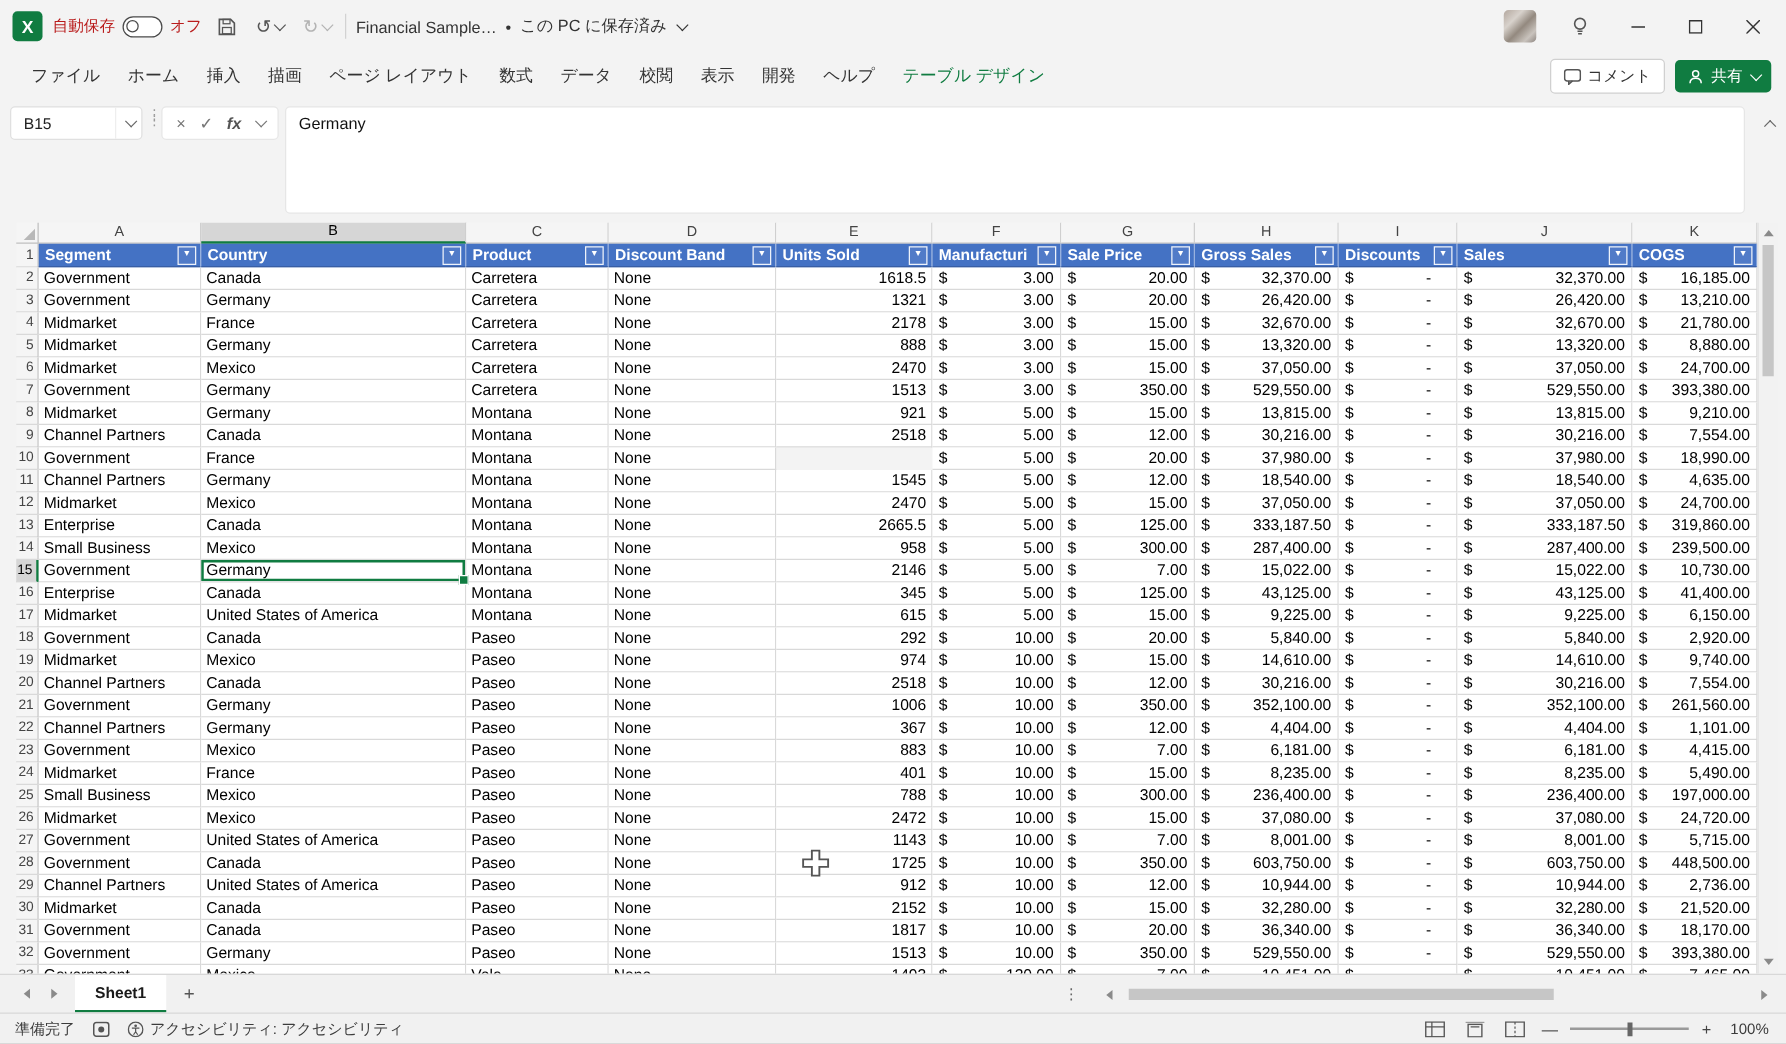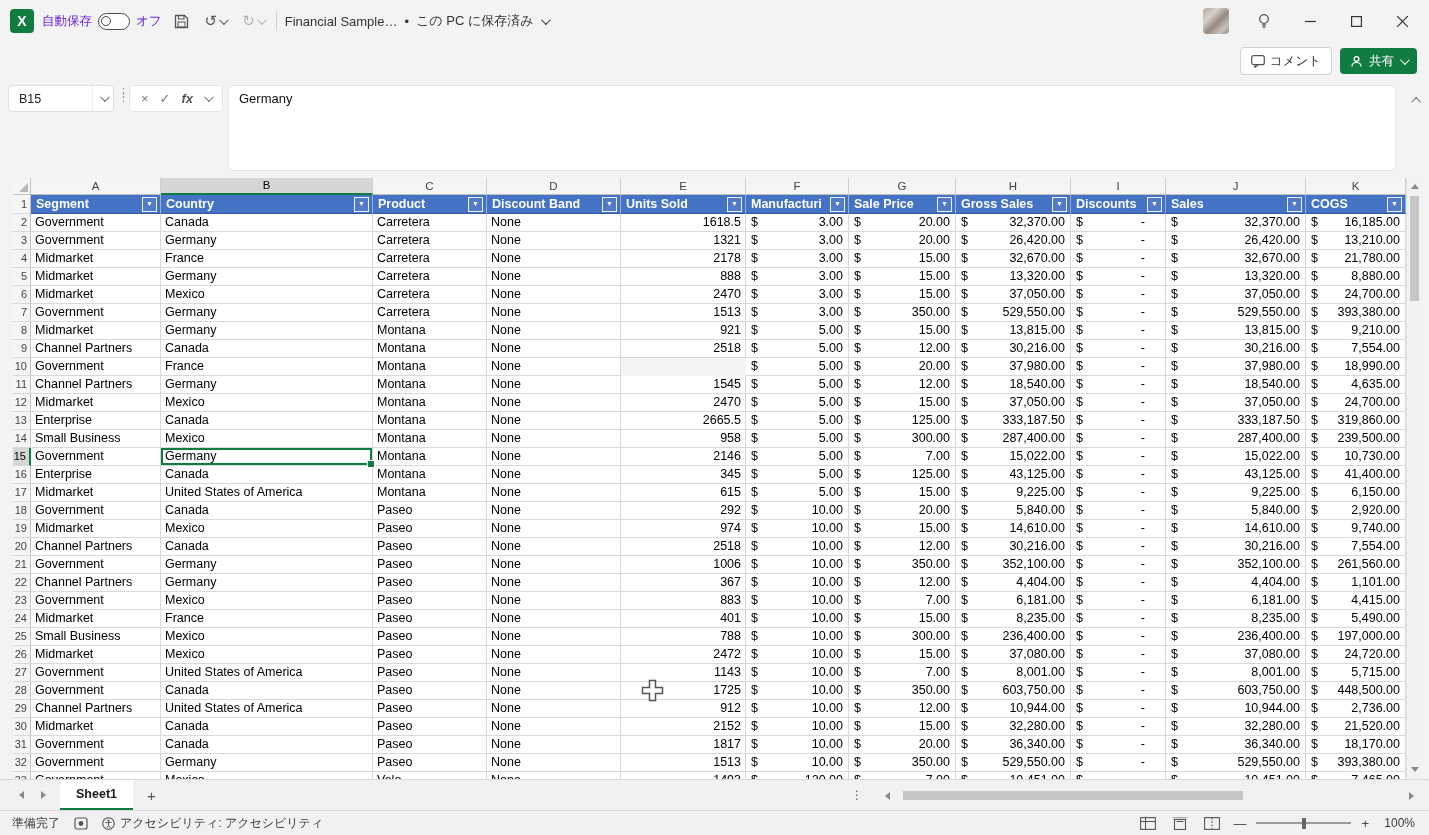--- a/index.html
+++ b/index.html
@@ -3,21 +3,21 @@
 <meta charset="utf-8">
 <style>
   html,body{margin:0;padding:0;background:#888;}
   .app{position:relative;width:1429px;height:835px;background:#f3f3f3;overflow:hidden;
        font-family:"Liberation Sans","DejaVu Sans",sans-serif;color:#222;
        display:flex;flex-direction:column;}
   
   .titlebar{height:42px;flex:0 0 42px;display:flex;align-items:center;padding:0 10px;gap:8px;position:relative;}
   .xlicon{width:24px;height:24px;border-radius:4px;background:var(--green,#107C41);color:#fff;
           display:flex;align-items:center;justify-content:center;font-weight:bold;font-size:14px;flex:0 0 auto;}
-  .autosave{display:flex;align-items:center;gap:6px;font-size:12.5px;color:#6d28d9;}
+  .autosave{display:flex;align-items:center;gap:6px;font-size:12.5px;color:#b91c1c;}
   .toggle{width:30px;height:15px;border:1.6px solid #4a4a4a;border-radius:9px;position:relative;background:#fff;}
   .toggle .knob{position:absolute;left:2px;top:2px;width:8px;height:8px;border:1.6px solid #4a4a4a;border-radius:50%;background:#fff;}
   .tbbtn{color:#555;font-size:15px;display:flex;align-items:center;gap:2px;padding:2px 4px;border-radius:3px;}
   .tbbtn.gray{color:#b3b3b3;}
   .chev{display:inline-block;width:6px;height:6px;border-right:1.4px solid currentColor;border-bottom:1.4px solid currentColor;transform:rotate(45deg) translateY(-2px);}
   .chev.up{transform:rotate(-135deg) translateY(-2px);}
   .vdiv{width:1px;height:20px;background:#d2d2d2;}
   .doctitle{display:flex;align-items:center;gap:7px;font-size:13px;color:#333;}
   .searchbox{position:absolute;left:586px;top:7px;width:364px;height:28px;background:#fff;border:1px solid #e3e3e3;
              border-radius:5px;display:flex;align-items:center;gap:8px;padding:0 12px;font-size:13px;color:#474747;box-sizing:border-box;}
@@ -165,20 +165,34 @@
       <div class="winbtn">
         <svg width="11" height="11" viewBox="0 0 11 11">
             <line x1="0" y1="0" x2="11" y2="11" stroke="#333" stroke-width="1.2"></line>
             <line x1="11" y1="0" x2="0" y2="11" stroke="#333" stroke-width="1.2"></line>
           </svg>
       </div>
     </div>
   </div>
 
   <div class="tabrow">
+    <div style="display:flex;">
+        <div class="rtab">ファイル</div>
+        <div class="rtab">ホーム</div>
+        <div class="rtab">挿入</div>
+        <div class="rtab">描画</div>
+        <div class="rtab">ページ レイアウト</div>
+        <div class="rtab">数式</div>
+        <div class="rtab">データ</div>
+        <div class="rtab">校閲</div>
+        <div class="rtab">表示</div>
+        <div class="rtab">開発</div>
+        <div class="rtab">ヘルプ</div>
+        <div class="rtab contextual">テーブル デザイン</div>
+      </div>
     <div class="tab-right">
       <div class="cmtbtn">
         <svg width="14" height="13" viewBox="0 0 14 13">
             <rect x="0.7" y="0.7" width="12.6" height="9" rx="2" fill="none" stroke="#555" stroke-width="1.2"></rect>
             <path d="M4 9.7 L4 12.4 L7 9.7" fill="none" stroke="#555" stroke-width="1.2"></path>
           </svg>
         <span>コメント</span>
       </div>
       <div class="sharebtn">
         <svg width="13" height="13" viewBox="0 0 13 13">

